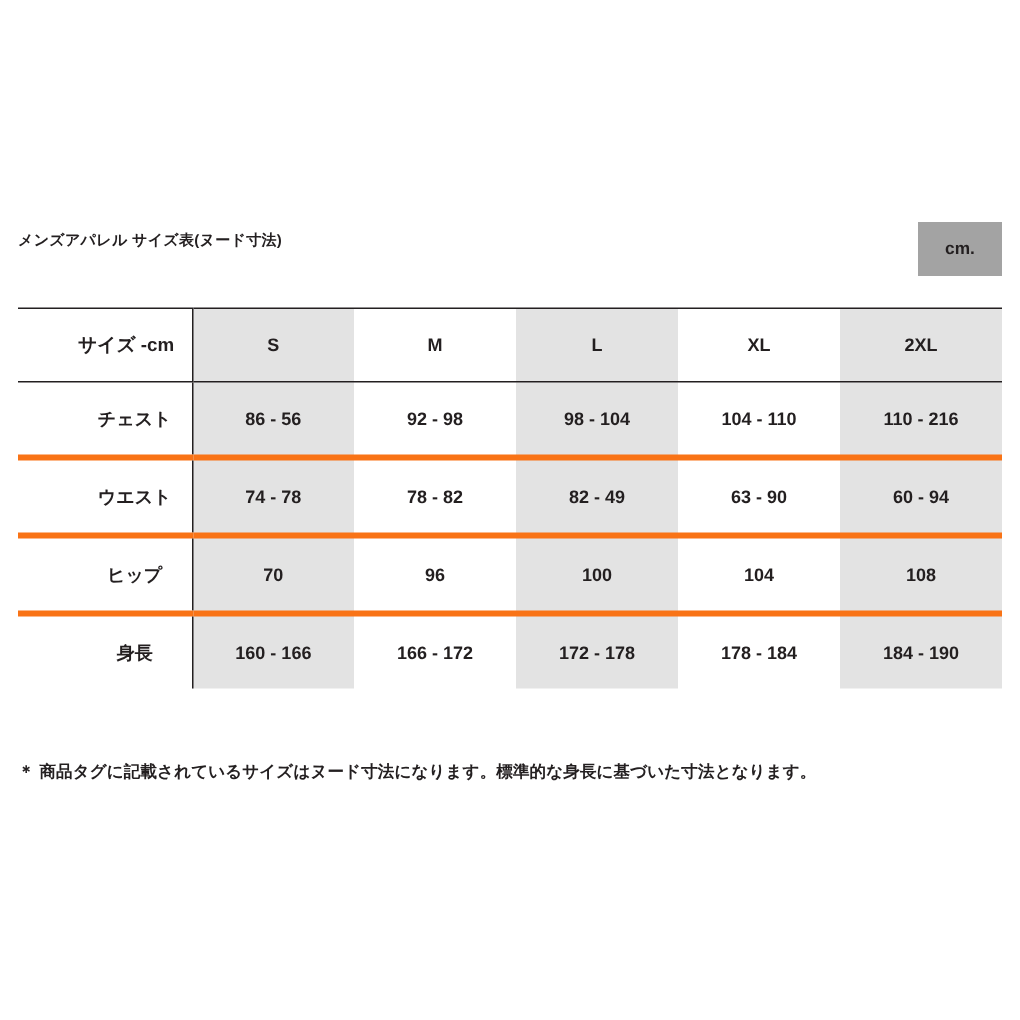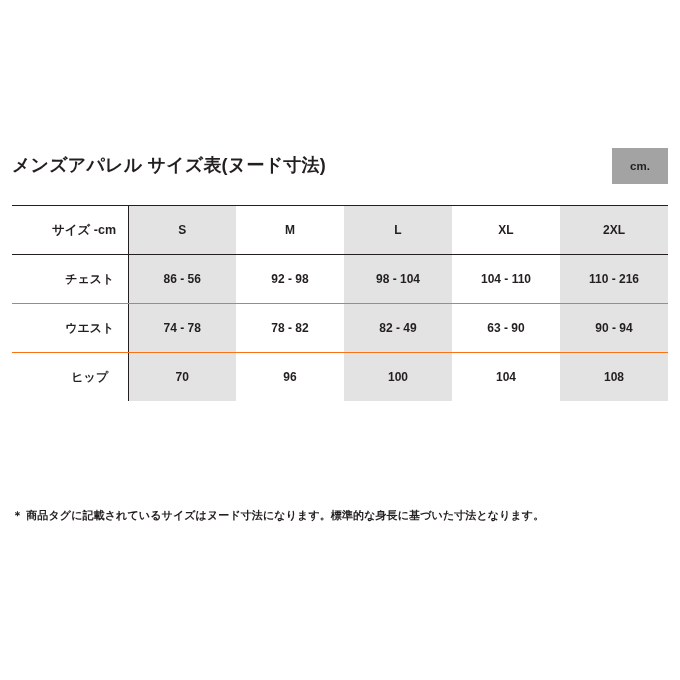--- a/index.html
+++ b/index.html
@@ -26,21 +26,21 @@
     position: absolute;
     left: 12px;
     top: 148px;
     width: 656px;
     height: 36px;
   }
   .doc-title {
     position: absolute;
     left: 0;
     top: 5px;
-    font-size: 18px;
+    font-size: 10px;
     font-weight: bold;
     letter-spacing: 0.2px;
     color: #231f20;
     white-space: nowrap;
   }
   .unit-box {
     position: absolute;
     right: 0;
     top: 0;
     width: 56px;
@@ -94,21 +94,21 @@
     padding-left: 40px !important;
     font-size: 12.5px;
   }
   .sep-top td, .sep-top th {
     border-top: 1.5px solid #231f20;
   }
   .rule-under-head th {
     border-bottom: 1.5px solid #231f20;
   }
   .body-row td {
-    border-bottom: 1px solid #f97316;
+    border-bottom: 4px solid #f97316;
   }
   .body-row:last-child td {
     border-bottom: none;
   }
   .shaded {
     background: #e3e3e3;
   }
   .vline-left {
     border-left: 1px solid #231f20;
   }
@@ -164,29 +164,37 @@
           <td class="shaded">98 - 104</td>
           <td>104 - 110</td>
           <td class="shaded">110 - 216</td>
         </tr>
         <tr class="body-row">
           <td class="row-head">ウエスト</td>
           <td class="shaded vline-left">74 - 78</td>
           <td>78 - 82</td>
           <td class="shaded">82 - 49</td>
           <td>63 - 90</td>
-          <td class="shaded">90 - 94</td>
+          <td class="shaded">60 - 94</td>
         </tr>
         <tr class="body-row">
           <td class="row-head">ヒップ</td>
           <td class="shaded vline-left">70</td>
           <td>96</td>
           <td class="shaded">100</td>
           <td>104</td>
           <td class="shaded">108</td>
         </tr>
+        <tr class="body-row">
+          <td class="row-head">身長</td>
+          <td class="shaded vline-left">160 - 166</td>
+          <td>166 - 172</td>
+          <td class="shaded">172 - 178</td>
+          <td>178 - 184</td>
+          <td class="shaded">184 - 190</td>
+        </tr>
       </tbody>
     </table>
   </div>
 
   <div class="footnote">＊ 商品タグに記載されているサイズはヌード寸法になります。標準的な身長に基づいた寸法となります。</div>
 
 </div>
 
 </body></html>

